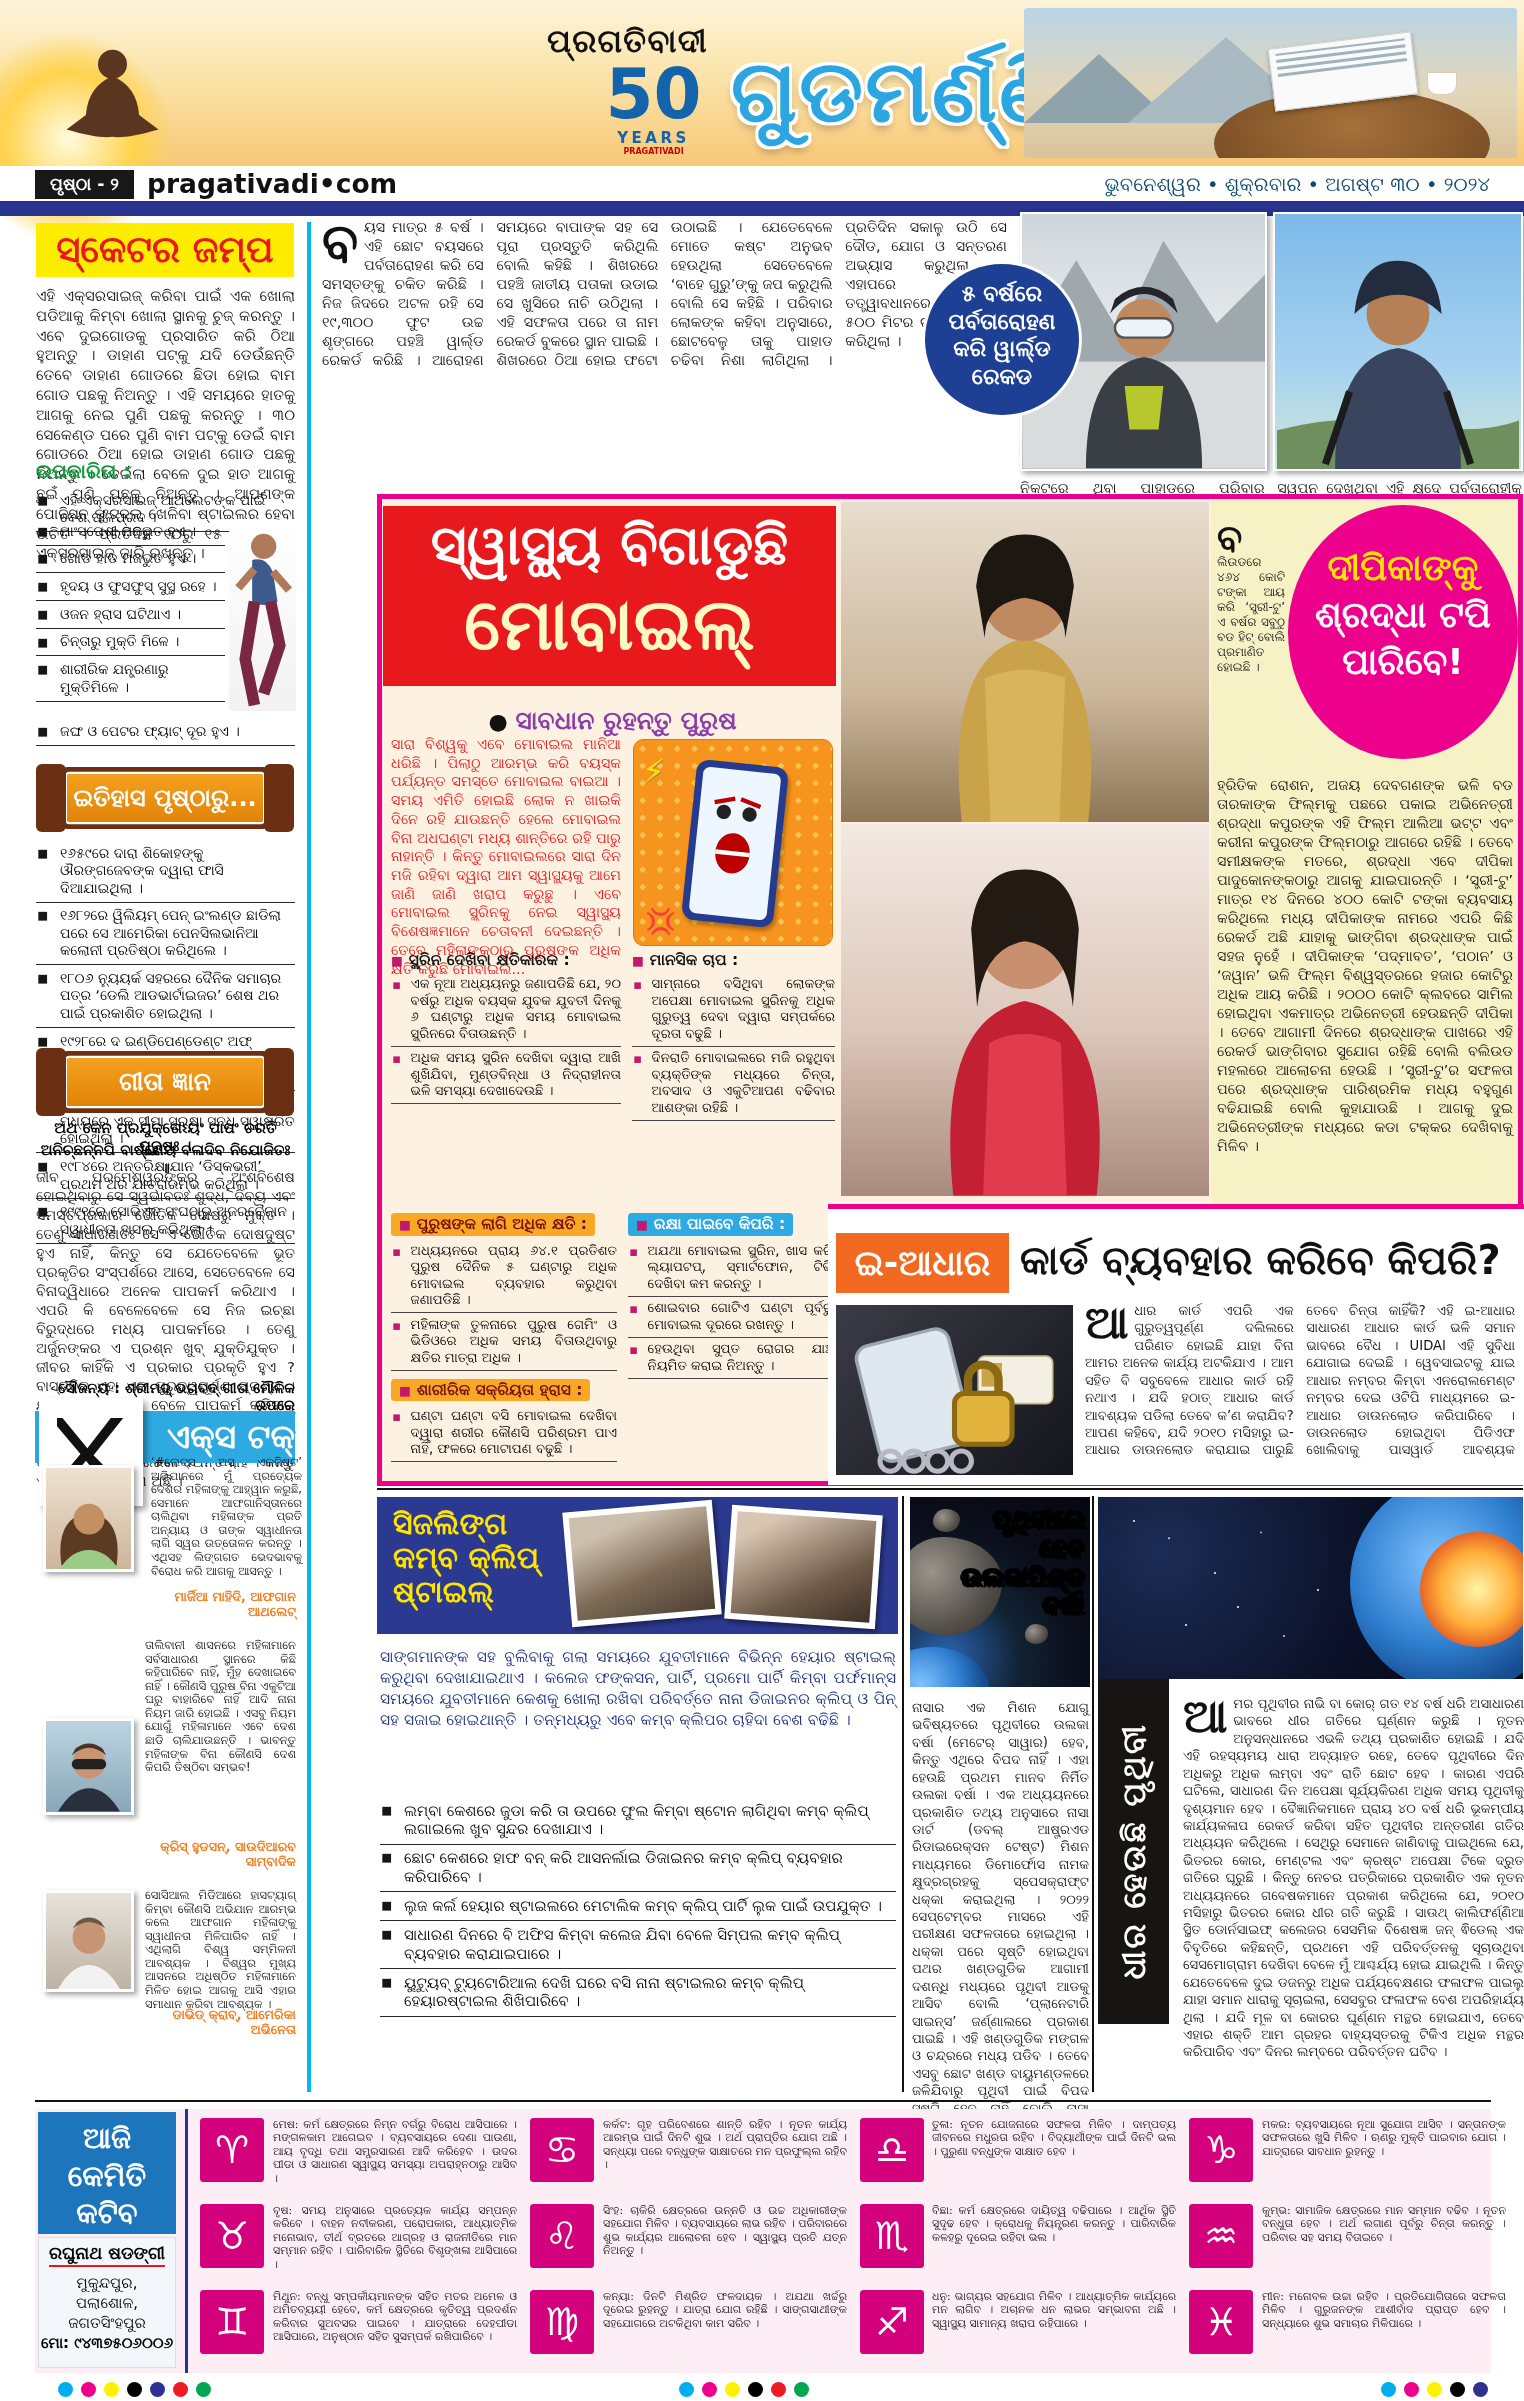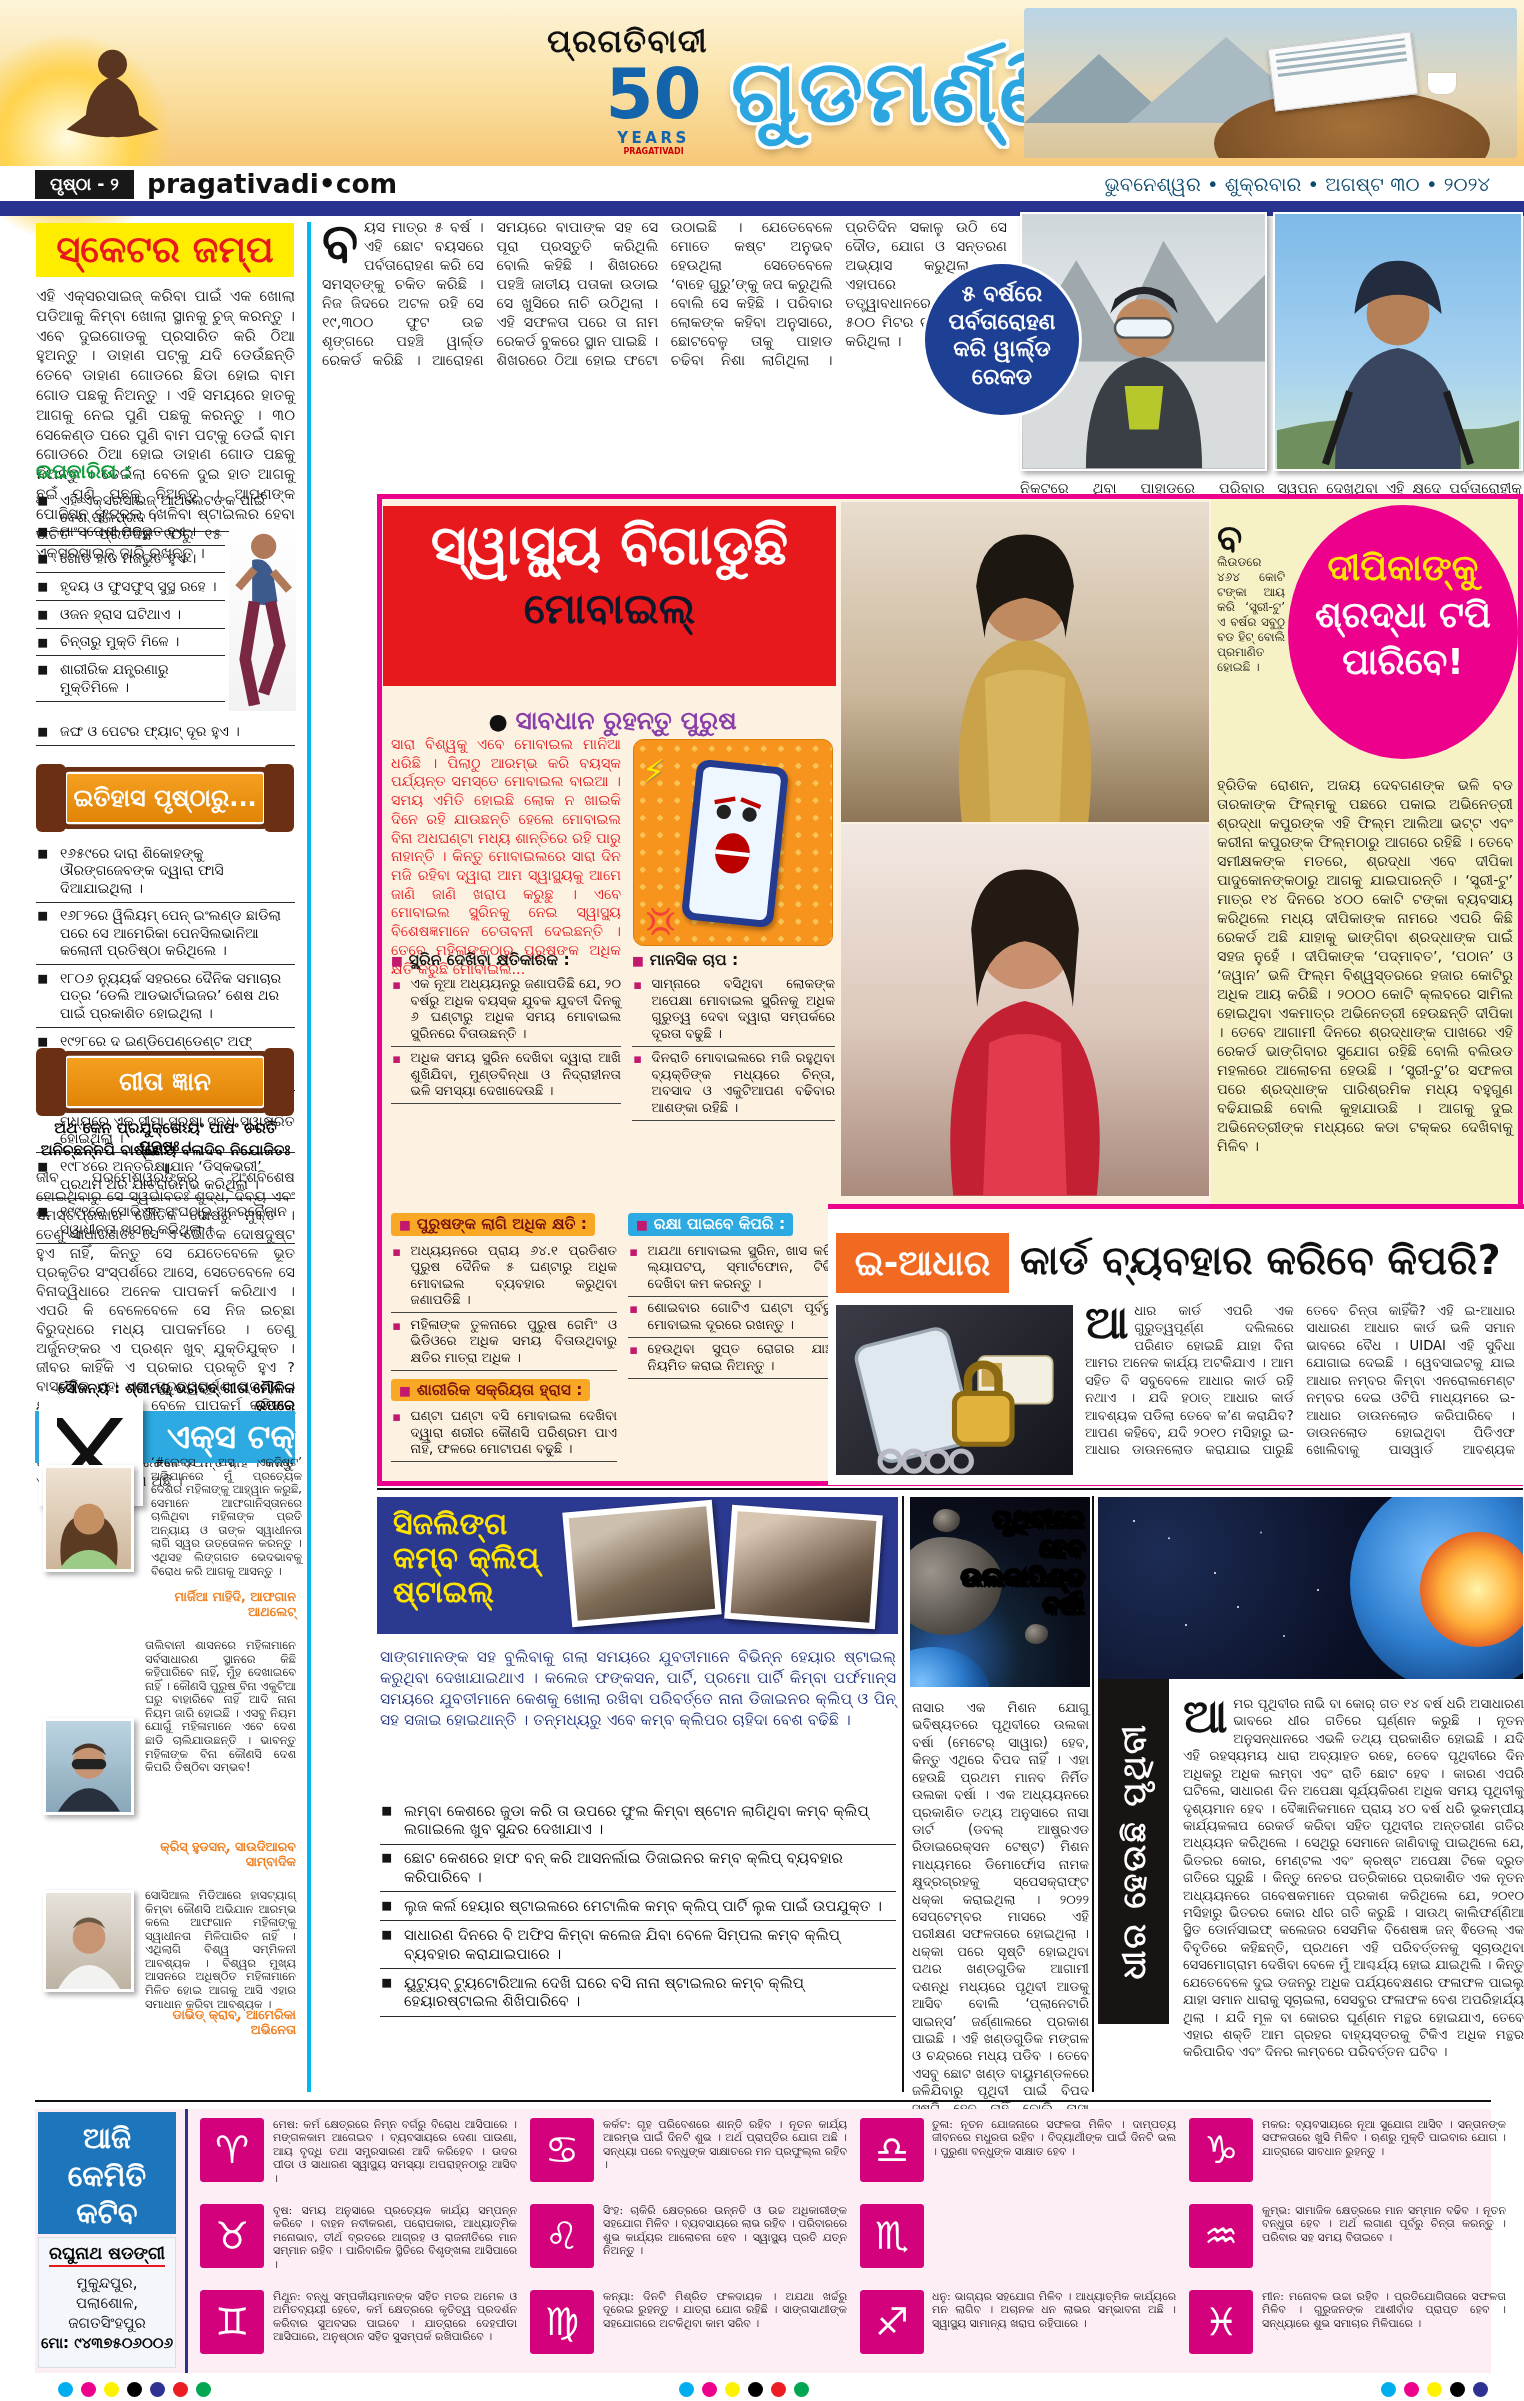--- a/index.html
+++ b/index.html
@@ -249,21 +249,21 @@
   </div>
   <div class="abs oval pre" style="left:925px;top:264px;width:154px;height:151px;font-size:22px;padding-top:16px;line-height:1.25">୫ ବର୍ଷରେ
 ପର୍ବତାରୋହଣ
 କରି ୱାର୍ଲ୍ଡ
 ରେକଡ</div>
   <div class="abs body-o j cols2" style="left:1020px;top:479px;width:502px;height:101px;font-size:14.4px">ନିକଟରେ ଥିବା ପାହାଡରେ ପରିବାର ସଦସ୍ୟଙ୍କ ସହ ସେ ଅଭ୍ୟାସ ଜାରି ରଖିଥିଲେ । ଆଗକୁ ଏଭରେଷ୍ଟ ବେସ୍ କ୍ୟାମ୍ପ ଯିବାର ସ୍ୱପ୍ନ ଦେଖୁଥିବା ଏହି କ୍ଷୁଦେ ପର୍ବତାରୋହୀକୁ ସମସ୍ତେ ଶୁଭେଚ୍ଛା ଜଣାଇଛନ୍ତି ।</div>
 
   <div class="abs mobilebox" style="left:377px;top:494px;width:1146px;height:992px"></div>
   <div class="abs redbox" style="left:383px;top:506px;width:453px;height:180px">
     <div class="b" style="color:#fff;font-size:55px;line-height:1.45">ସ୍ୱାସ୍ଥ୍ୟ ବିଗାଡୁଛି</div>
-    <div class="b" style="color:#0f172a;font-size:42px;line-height:1.1">ମୋବାଇଲ୍</div>
+    <div class="b" style="color:#fef9c3;font-size:71px;line-height:1.1">ମୋବାଇଲ୍</div>
   </div>
   <div class="abs kick c" style="left:391px;top:706px;width:443px">ସାବଧାନ ରୁହନ୍ତୁ ପୁରୁଷ</div>
   <div class="abs redtext j" style="left:391px;top:735px;width:230px;height:199px;font-size:14.4px;line-height:1.3">ସାରା ବିଶ୍ୱକୁ ଏବେ ମୋବାଇଲ ମାନିଆ ଧରିଛି । ପିଲାଠୁ ଆରମ୍ଭ କରି ବୟସ୍କ ପର୍ଯ୍ୟନ୍ତ ସମସ୍ତେ ମୋବାଇଲ ବାଇଆ । ସମୟ ଏମିତି ହୋଇଛି ଲୋକ ନ ଖାଇକି ଦିନେ ରହି ଯାଉଛନ୍ତି ହେଲେ ମୋବାଇଲ ବିନା ଅଧଘଣ୍ଟା ମଧ୍ୟ ଶାନ୍ତିରେ ରହି ପାରୁ ନାହା‍ନ୍ତି । କିନ୍ତୁ ମୋବାଇଲରେ ସାରା ଦିନ ମଜି ରହିବା ଦ୍ୱାରା ଆମ ସ୍ୱାସ୍ଥ୍ୟକୁ ଆମେ ଜାଣି ଜାଣି ଖରାପ କରୁଛୁ । ଏବେ ମୋବାଇଲ ସ୍କ୍ରିନକୁ ନେଇ ସ୍ୱାସ୍ଥ୍ୟ ବିଶେଷଜ୍ଞମାନେ ଚେତାବନୀ ଦେଇଛନ୍ତି । ତେବେ ମହିଳାଙ୍କଠାରୁ ପୁରୁଷଙ୍କ ଅଧିକ କ୍ଷତି କରୁଛି ମୋବାଇଲ...</div>
 
   <div class="abs cartoon" style="left:633px;top:739px;width:200px;height:207px">
     <div class="phone" style="left:55px;top:23px;width:92px;height:161px;transform:rotate(6deg)">
       <div class="screen">
         <svg width="75" height="144" viewBox="0 0 52 100">
           <circle cx="17" cy="30" r="5" fill="#222"></circle>
             <circle cx="35" cy="30" r="5" fill="#222"></circle>
@@ -439,20 +439,21 @@
     </div>
   <div class="ztext" style="left:603px;top:2290px;width:244px;height:78px">କନ୍ୟା: ଦିନଟି ମିଶ୍ରିତ ଫଳଦାୟକ । ଅଯଥା ଖର୍ଚ୍ଚରୁ ଦୂରେଇ ରୁହନ୍ତୁ । ଯାତ୍ରା ଯୋଗ ରହିଛି । ସାଙ୍ଗସାଥୀଙ୍କ ସହଯୋଗରେ ଅଟକିଥିବା କାମ ସରିବ ।</div>
 
   <div class="zicon" style="left:860px;top:2118px">
       <span>♎</span>
     </div>
   <div class="ztext" style="left:932px;top:2118px;width:244px;height:78px">ତୁଳା: ନୂତନ ଯୋଜନାରେ ସଫଳତା ମିଳିବ । ଦାମ୍ପତ୍ୟ ଜୀବନରେ ମଧୁରତା ରହିବ । ବିଦ୍ୟାର୍ଥୀଙ୍କ ପାଇଁ ଦିନଟି ଭଲ । ପୁରୁଣା ବନ୍ଧୁଙ୍କ ସାକ୍ଷାତ ହେବ ।</div>
   <div class="zicon" style="left:860px;top:2204px">
       <span>♏</span>
     </div>
+  <div class="ztext" style="left:932px;top:2204px;width:244px;height:78px">ବିଛା: କର୍ମ କ୍ଷେତ୍ରରେ ଦାୟିତ୍ୱ ବଢିପାରେ । ଆର୍ଥିକ ସ୍ଥିତି ସୁଦୃଢ ହେବ । କ୍ରୋଧକୁ ନିୟନ୍ତ୍ରଣ କରନ୍ତୁ । ପାରିବାରିକ କଳହରୁ ଦୂରେଇ ରହିବା ଭଲ ।</div>
   <div class="zicon" style="left:860px;top:2290px">
       <span>♐</span>
     </div>
   <div class="ztext" style="left:932px;top:2290px;width:244px;height:78px">ଧନୁ: ଭାଗ୍ୟର ସହଯୋଗ ମିଳିବ । ଆଧ୍ୟାତ୍ମିକ କାର୍ଯ୍ୟରେ ମନ ଲାଗିବ । ଅଚାନକ ଧନ ଲାଭର ସମ୍ଭାବନା ଅଛି । ସ୍ୱାସ୍ଥ୍ୟ ସାମାନ୍ୟ ଖରାପ ରହିପାରେ ।</div>
 
   <div class="zicon" style="left:1189px;top:2118px">
       <span>♑</span>
     </div>
   <div class="ztext" style="left:1262px;top:2118px;width:244px;height:78px">ମକର: ବ୍ୟବସାୟରେ ନୂଆ ସୁଯୋଗ ଆସିବ । ସନ୍ତାନଙ୍କ ସଫଳତାରେ ଖୁସି ମିଳିବ । ଋଣରୁ ମୁକ୍ତି ପାଇବାର ଯୋଗ । ଯାତ୍ରାରେ ସାବଧାନ ରୁହନ୍ତୁ ।</div>
   <div class="zicon" style="left:1189px;top:2204px">

